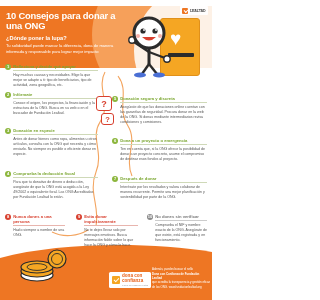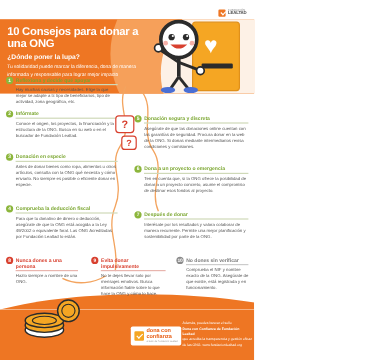--- a/index.html
+++ b/index.html
@@ -6,21 +6,21 @@
   html,body { width:212px; height:300px; }
   body {
     font-family:"Liberation Sans", sans-serif;
     background:#ffffff;
     position:relative;
     overflow:hidden;
   }
   #page { position:relative; width:212px; height:300px; background:#fff; overflow:hidden; }
 
   
-  .hdr { position:absolute; left:0; top:16px; width:212px; height:62px; background:#ee7623; overflow:hidden;padding-left:32px; }
+  .hdr { position:absolute; left:0; top:6px; width:212px; height:62px; background:#ee7623; overflow:hidden;padding-left:32px; }
   .hdr-swoosh {
     position:absolute; right:-30px; top:-46px; width:150px; height:150px;
     border-radius:50%; background:#f6a05a;
   }
   .hdr-swoosh2 {
     position:absolute; right:-52px; top:-20px; width:130px; height:130px;
     border-radius:50%; background:#fdf1e6;
   }
   .hdr-txt { position:absolute; left:6px; top:5px; width:120px; z-index:5; }
   .h-title { color:#fff; font-size:9.4px; font-weight:bold; line-height:1.1; letter-spacing:-.2px; }

